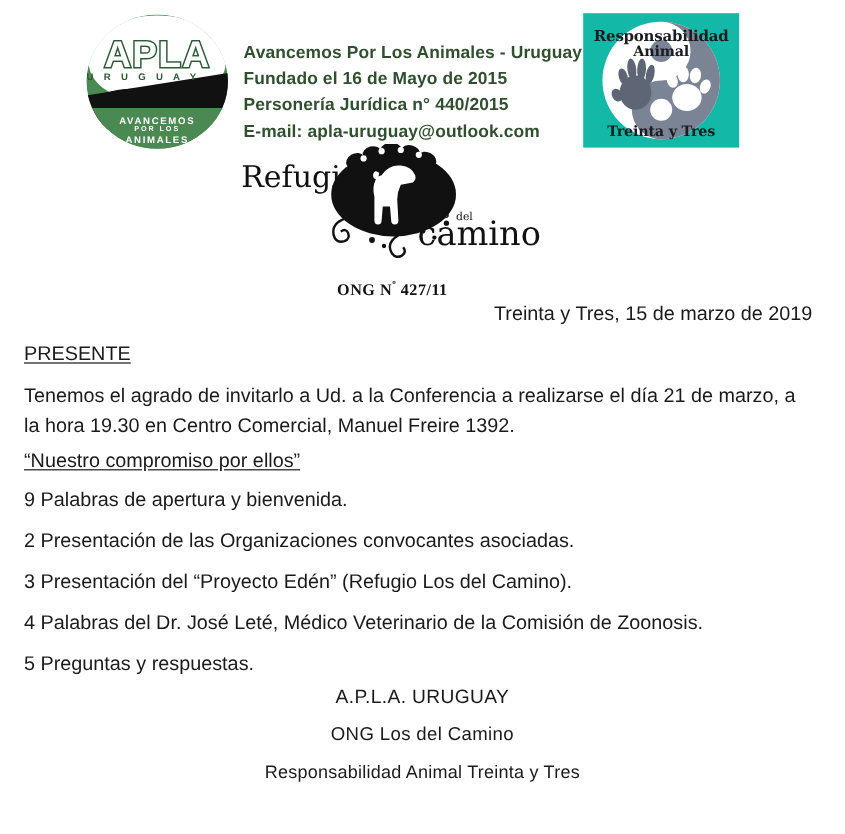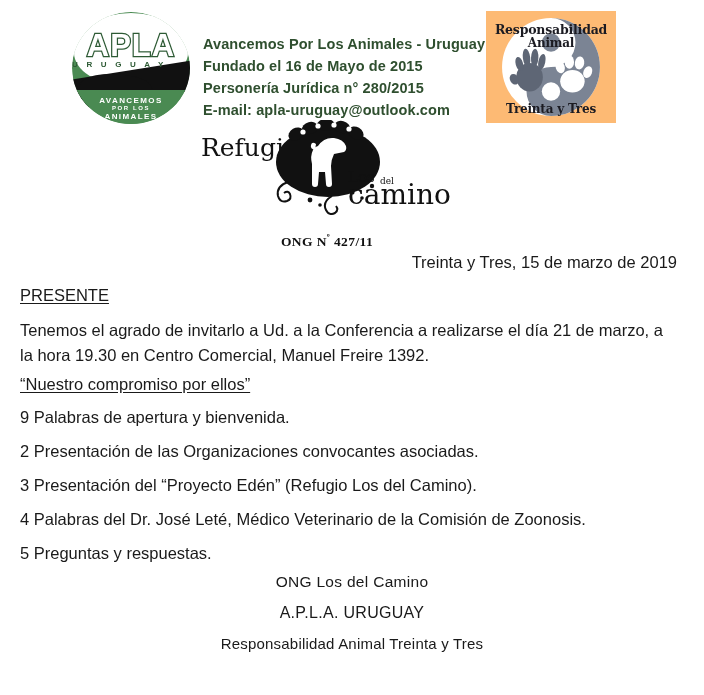--- a/index.html
+++ b/index.html
@@ -115,21 +115,21 @@
     color: #2f4f2f;
     white-space: nowrap;
   }
   #org-info div { letter-spacing: 0.1px; }
 
   
   #ra-logo {
     position: absolute;
     left: 486px; top: 11px;
     width: 130px; height: 112px;
-    background: #fdba74;
+    background: #14b8a6;
   }
   #ra-yinyang {
     position: absolute;
     left: 50%;
     top: 50%;
     transform: translate(-50%, -50%);
     width: 102px;
     height: 102px;
   }
   #ra-logo .ra-title {
@@ -301,21 +301,21 @@
     <div class="slogan">
       <span class="l1">AVANCEMOS</span>
       <span class="l2">POR  LOS</span>
       <span class="l3">ANIMALES</span>
     </div>
   </div>
 
   <div id="org-info">
     <div>Avancemos Por Los Animales - Uruguay</div>
     <div>Fundado el 16 de Mayo de 2015</div>
-    <div>Personería Jurídica n° 280/2015</div>
+    <div>Personería Jurídica n° 440/2015</div>
     <div>E-mail: apla-uruguay@outlook.com</div>
   </div>
 
   <div id="ra-logo">
     <svg id="ra-yinyang" viewBox="0 0 100 100">
       <circle cx="50" cy="50" r="48" fill="#ffffff"></circle>
       <path d="M50 2 a48 48 0 0 1 0 96 a24 24 0 0 1 0 -48 a24 24 0 0 0 0 -48 z" fill="#7b8494"></path>
       <circle cx="50" cy="26" r="9" fill="#7b8494"></circle>
       <circle cx="50" cy="74" r="9" fill="#ffffff"></circle>
 
@@ -392,17 +392,17 @@
 
   <ul id="agenda">
     <li>9 Palabras de apertura y bienvenida.</li>
     <li>2 Presentación de las Organizaciones convocantes asociadas.</li>
     <li>3 Presentación del “Proyecto Edén” (Refugio Los del Camino).</li>
     <li>4 Palabras del Dr. José Leté, Médico Veterinario de la Comisión de Zoonosis.</li>
     <li>5 Preguntas y respuestas.</li>
   </ul>
 
   <div id="signatures">
+    <div class="sig sig-0">A.P.L.A. URUGUAY</div>
     <div class="sig sig-1">ONG Los del Camino</div>
-    <div class="sig sig-0">A.P.L.A. URUGUAY</div>
     <div class="sig sig-2">Responsabilidad Animal Treinta y Tres</div>
   </div>
 </div>
 
 </body></html>

